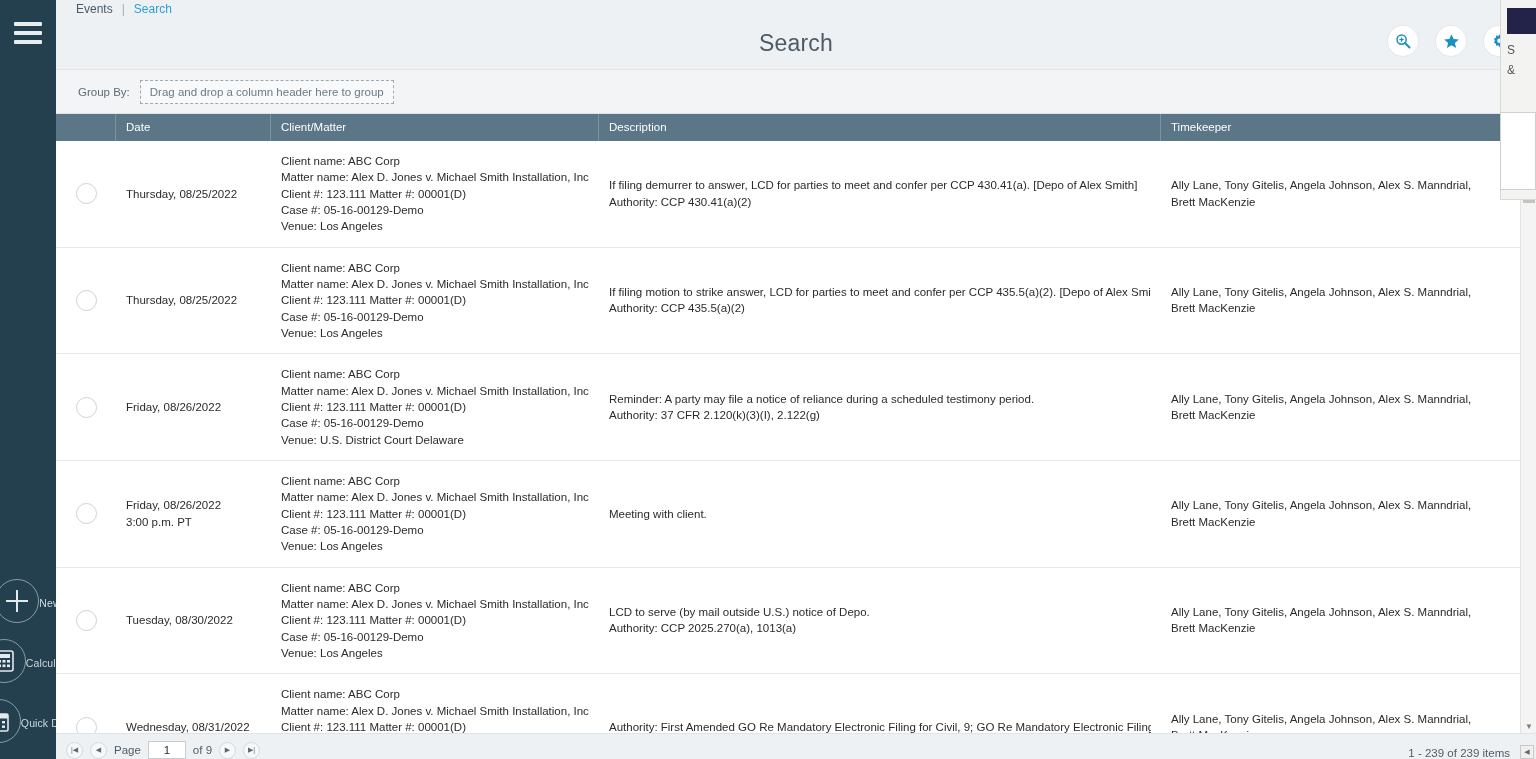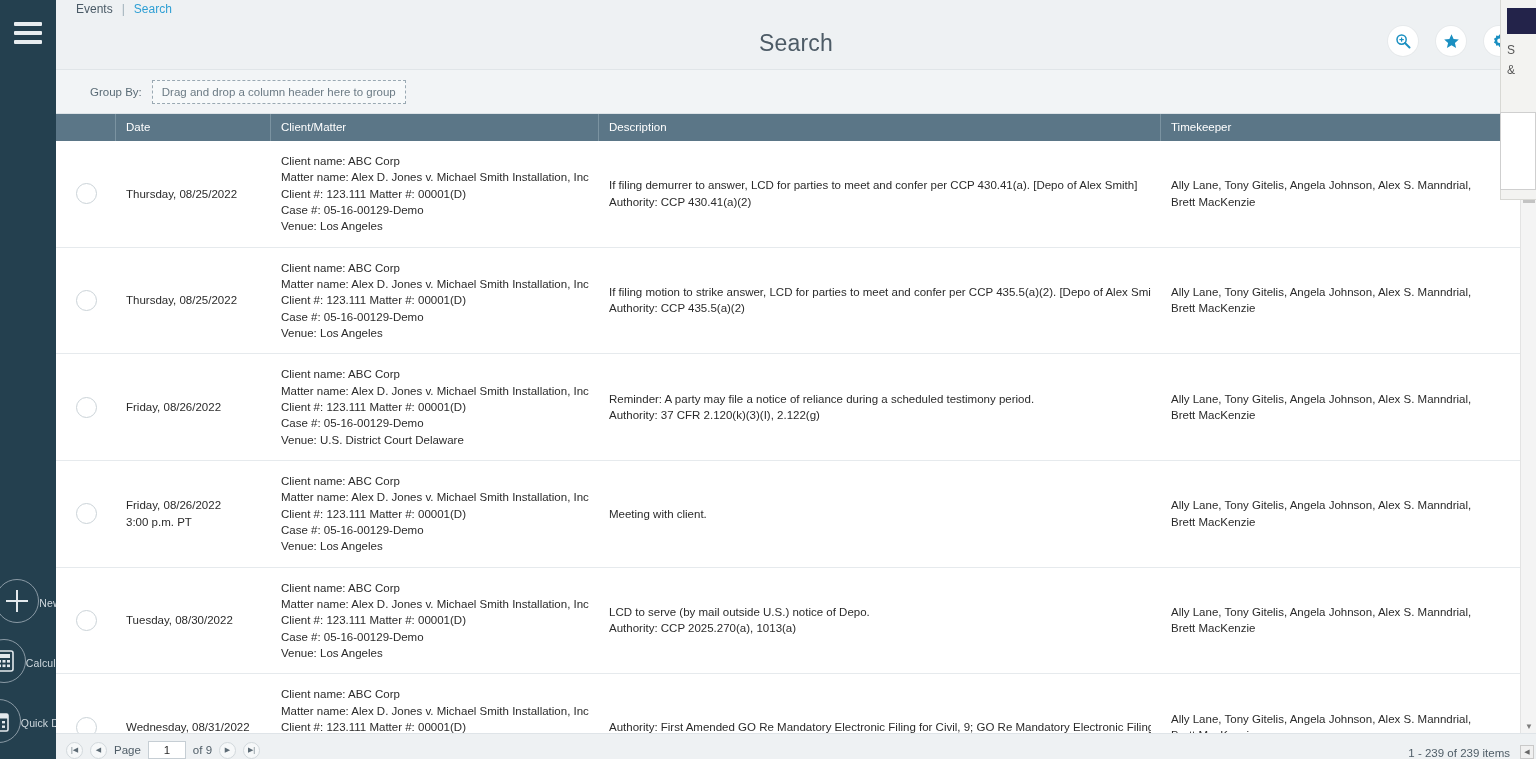--- a/index.html
+++ b/index.html
@@ -74,21 +74,21 @@
     width: 30px; height: 30px; border-radius: 50%;
     background: #ffffff;
     display: flex; align-items: center; justify-content: center;
     color: #1a8fc1; cursor: pointer;
     box-shadow: 0 0 0 1px rgba(0,0,0,0.03);
   }
 
   
   .groupbar {
     height: 44px; background: #f2f4f6; display: flex; align-items: center;
-    padding-left: 34px; border-bottom: 1px solid #dde3e7;
+    padding-left: 22px; border-bottom: 1px solid #dde3e7;
   }
   .groupby-label { font-size: 11.5px; color: #5a6b76; margin-right: 10px; }
   .groupby-drop {
     border: 1px dashed #9aa9b3; background: #f7f9fa;
     font-size: 11.5px; color: #6c7b85;
     padding: 5px 9px; min-width: 228px;
   }
 
   
   .grid-wrap { position: relative; height: 619px; background: #fff; }

